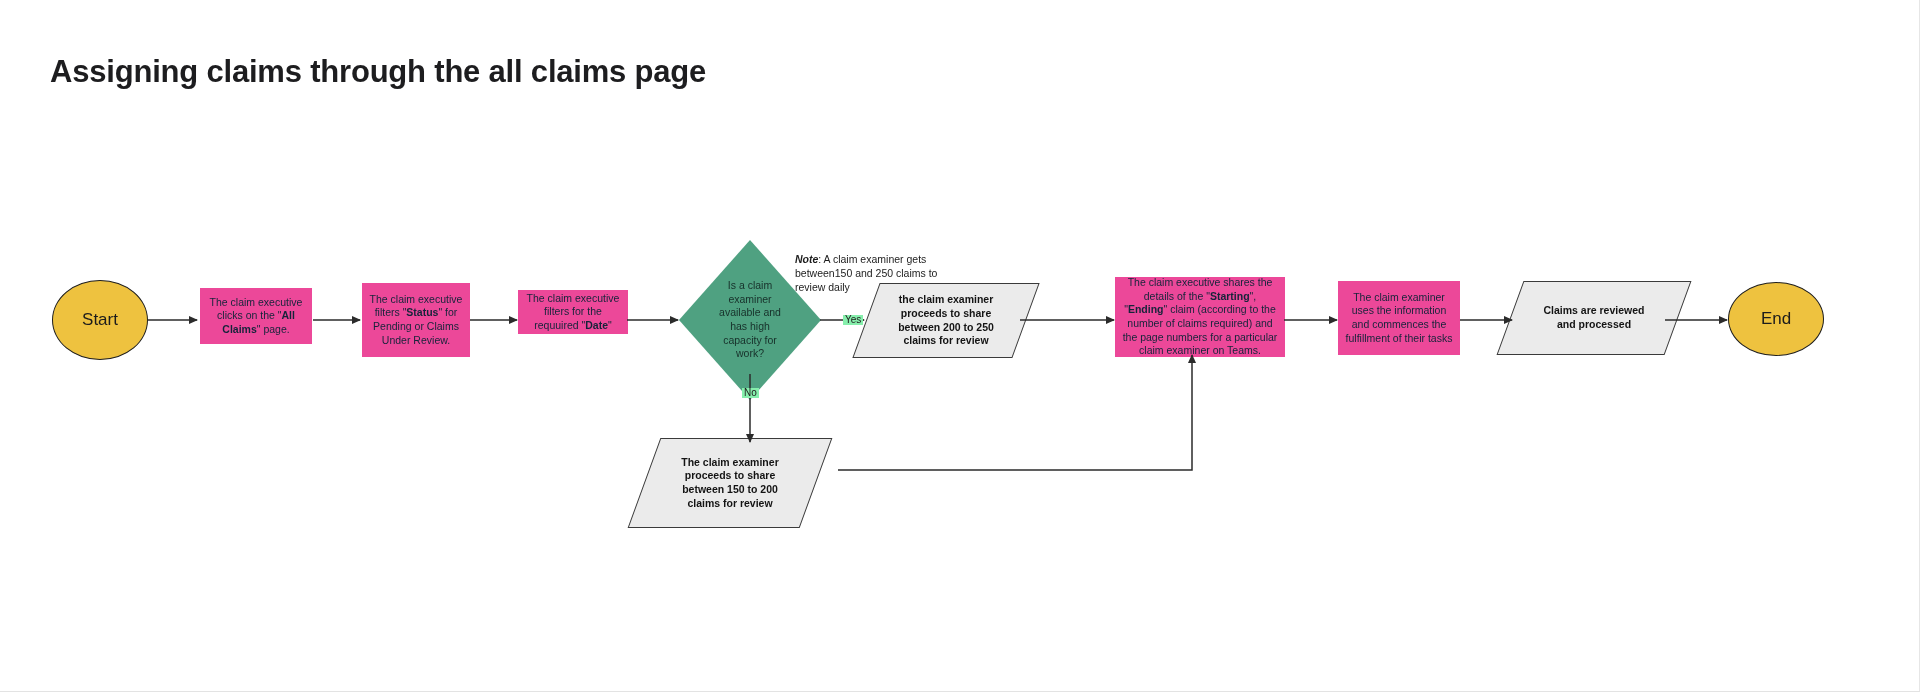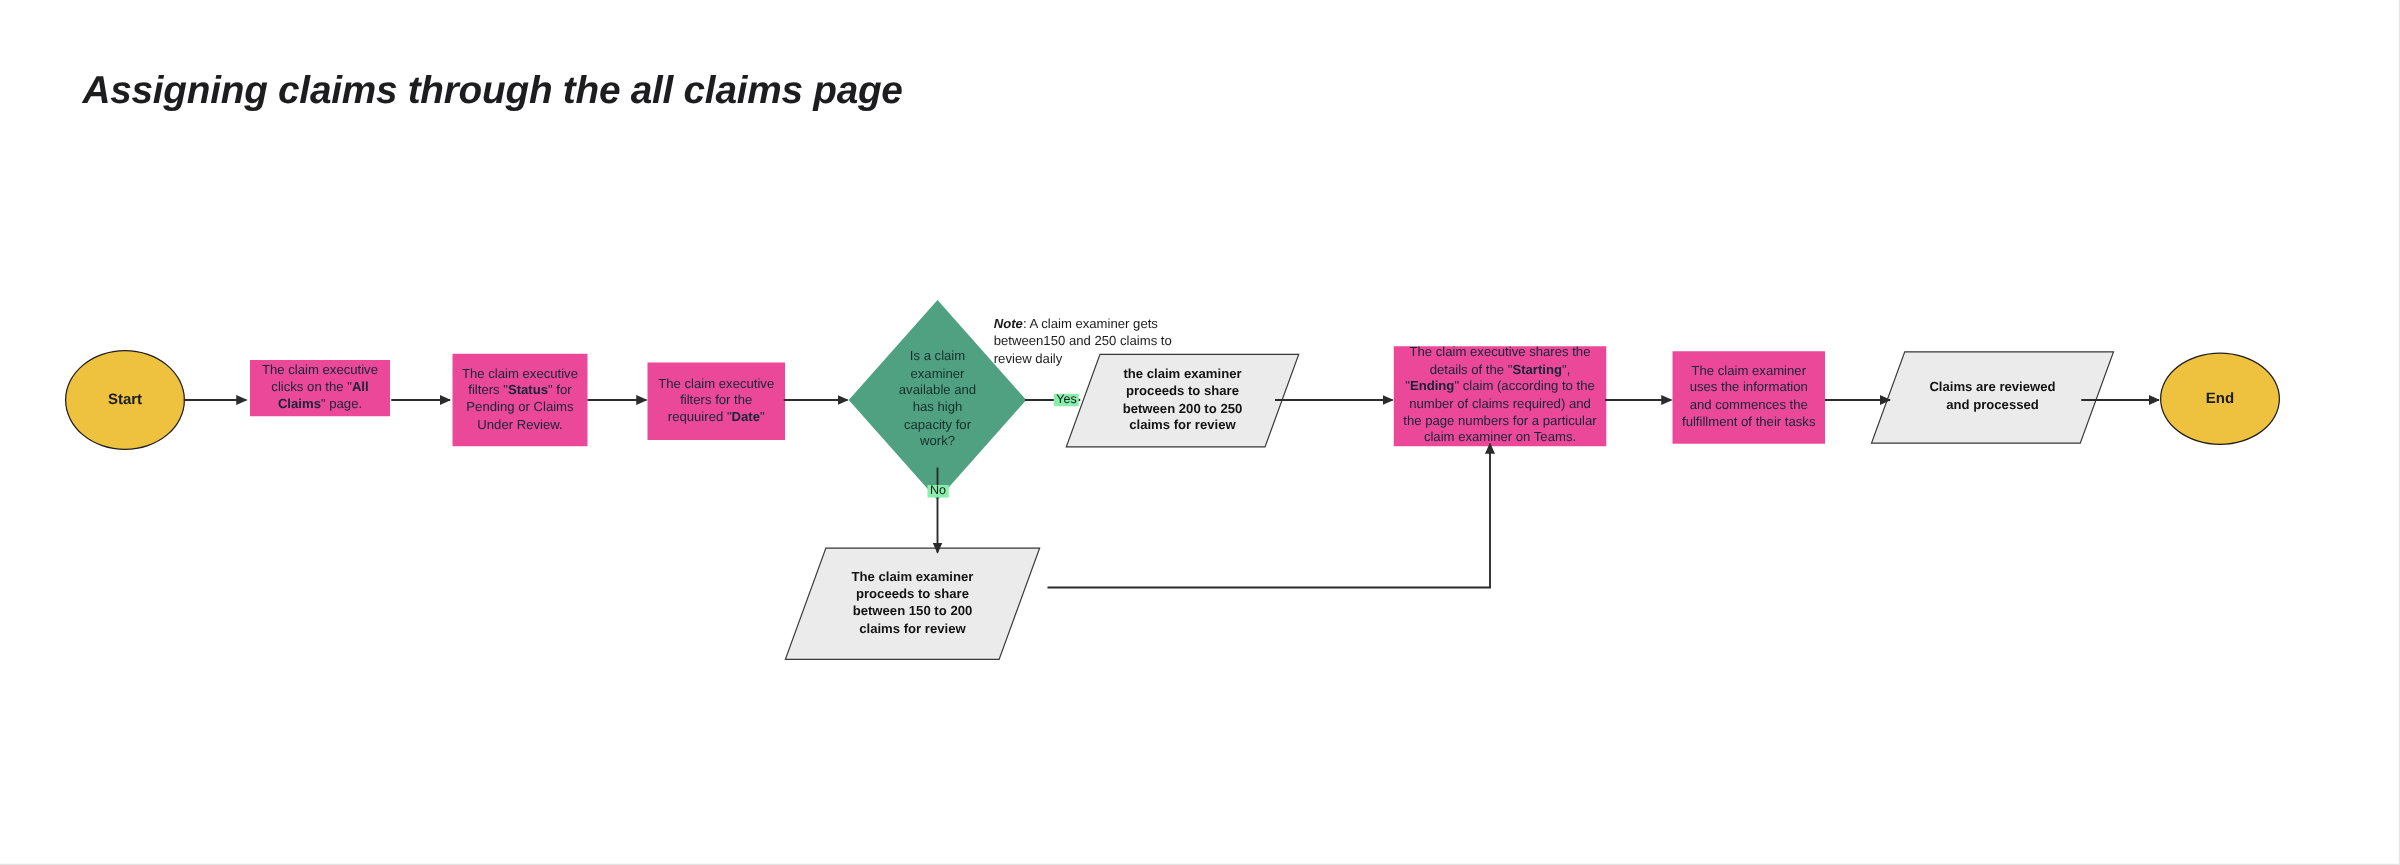--- a/index.html
+++ b/index.html
@@ -26,25 +26,23 @@
     box-sizing: border-box;
     overflow: hidden;
   }
 
   #page-title {
     position: absolute;
     left: 50px;
     top: 54px;
     font-size: 31px;
     font-weight: bold;
-    font-style: italic;
     color: #1d1d1f;
     letter-spacing: -0.2px;
     white-space: nowrap;
-    margin-left: 16px;
   }
 
   
   .node-text {
     position: relative;
     z-index: 3;
     text-align: center;
     line-height: 1.30;
     color: #1c1c1c;
     pointer-events: none;
@@ -58,22 +56,22 @@
     position: absolute;
     background: #eec23f;
     border: 1.6px solid #1e1e1e;
     border-radius: 50%;
     display: flex;
     align-items: center;
     justify-content: center;
     box-sizing: border-box;
   }
   .terminator .node-text {
-    font-size: 12px;
-    font-weight: bold;
+    font-size: 17px;
+    font-weight: normal;
   }
 
   
   .process {
     position: absolute;
     background: #ec4899;
     display: flex;
     align-items: center;
     justify-content: center;
     box-sizing: border-box;
@@ -188,29 +186,29 @@
       <path d="M1460,320 L1512,320"></path>
       <path d="M1665,320 L1727,320"></path>
       <path d="M838,470 L1192,470 L1192,355"></path>
     </g>
   </svg>
 
   <div class="terminator" style="left:52px; top:280px; width:96px; height:80px;">
     <span class="node-text">Start</span>
   </div>
 
-  <div class="process" style="left:200px; top:288px; width:112px; height:45px;">
+  <div class="process" style="left:200px; top:288px; width:112px; height:56px;">
     <span class="node-text">The claim executive clicks on the "<b>All Claims</b>" page.</span>
   </div>
 
   <div class="process" style="left:362px; top:283px; width:108px; height:74px;">
     <span class="node-text">The claim executive filters  "<b>Status</b>" for Pending or Claims Under Review.</span>
   </div>
 
-  <div class="process" style="left:518px; top:290px; width:110px; height:62px;">
+  <div class="process" style="left:518px; top:290px; width:110px; height:44px;">
     <span class="node-text">The claim executive filters for the requuired "<b>Date</b>"</span>
   </div>
 
   <div class="decision" style="left:679px; top:240px; width:142px; height:160px;">
     <span class="diamond-shape"></span>
     <span class="node-text">Is a claim examiner available and has high capacity for work?</span>
   </div>
 
   <div class="data-node" style="left:866px; top:283px; width:160px; height:75px;">
     <span class="para-shape"></span>

